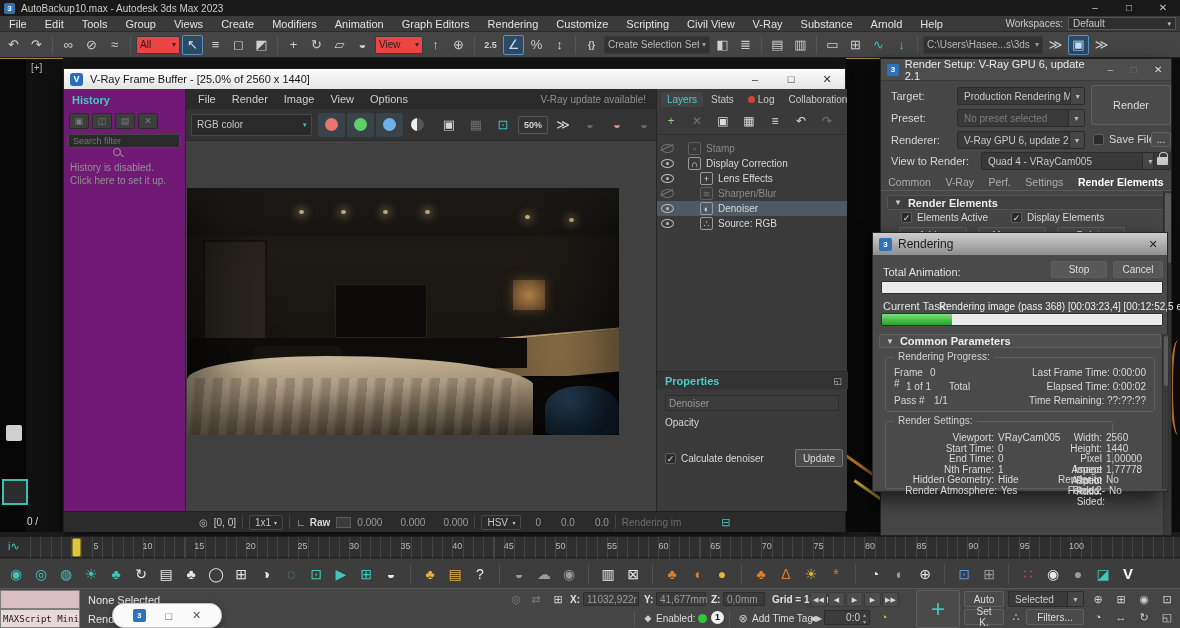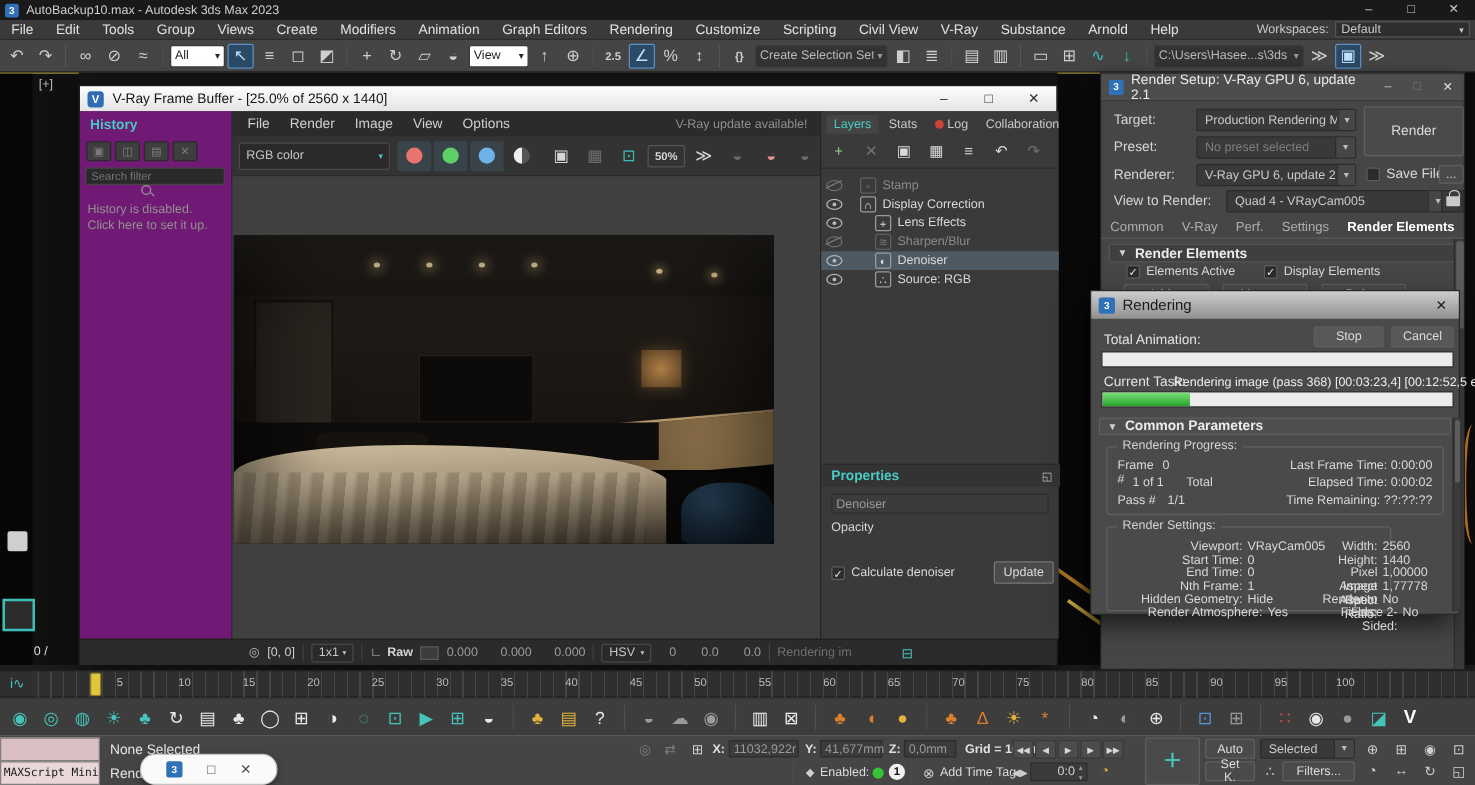--- a/index.html
+++ b/index.html
@@ -13,21 +13,21 @@
 #titlebar{left:0;top:0;width:1180px;height:16px;background:#191919;}
 #titlebar .appicon{width:11px;height:11px;background:#2f72b8;border-radius:2px;color:#fff;font-size:8px;font-weight:bold;text-align:center;line-height:11px;margin:0 6px 0 4px;}
 #titlebar .wbtn{width:34px;height:16px;text-align:center;line-height:15px;font-size:10px;color:#c8c8c8;}
 #menubar{left:0;top:16px;width:1180px;height:16px;background:#3a3a3a;border-bottom:1px solid #2c2c2c;}
 .mi{padding:0 9px;font-size:11px;color:#e2e2e2;line-height:16px;}
 #wsdd{background:#2e2e2e;border:1px solid #555;height:13px;width:108px;font-size:10px;color:#c8c8c8;padding:0 4px;justify-content:space-between;}
 #main-toolbar{left:0;top:32px;width:1180px;height:26px;background:#454545;border-bottom:1px solid #222;display:flex;align-items:center;padding:0 3px;gap:2px;overflow:hidden;}
 .tico{min-width:21px;height:20px;display:inline-flex;align-items:center;justify-content:center;font-size:13px;color:#cfcfcf;border-radius:2px;}
 .tico.act{background:#2b4a66;border:1px solid #5d90c2;color:#bfe0ff;}
 .tsep{width:1px;height:18px;background:#2f2f2f;margin:0 3px;border-right:1px solid #565656;}
-.tdd{height:18px;background:#ffffff;border:1px solid #3a3a3a;border-radius:2px;display:inline-flex;align-items:center;justify-content:space-between;padding:0 3px;flex:0 0 auto;}
+.tdd{height:18px;background:#ef4444;border:1px solid #3a3a3a;border-radius:2px;display:inline-flex;align-items:center;justify-content:space-between;padding:0 3px;flex:0 0 auto;}
 .tdd.dark{background:#333;}
 .tddt{font-size:10px;color:#1d1d1d;white-space:nowrap;overflow:hidden;}
 .tdd.dark .tddt{color:#b9b9b9;}
 .tdda{font-size:8px;color:#2a2a2a;margin-left:3px;}
 .tdd.dark .tdda{color:#999;}
 
 
 #vp-left{left:0;top:58px;width:63px;height:478px;background:#101010;border-top:1px solid #9d8a33;}
 #vp-left .blackcol{position:absolute;left:0;top:0;width:26px;height:478px;background:#060606;}
 #vp-right{left:846px;top:58px;width:34px;height:478px;background:#0b0b0b;border-top:1px solid #9d8a33;overflow:hidden;}
@@ -606,21 +606,21 @@
             <span style="width: 58px; padding-left: 4px;">1</span>
             <span class="rl" style="flex: 1 1 0%;">Image Aspect Ratio:</span>
             <span style="width: 46px; padding-left: 4px;">1,77778</span>
           </div>
           <div style="position: absolute; left: 8px; top: 52px; width: 254px; height: 10px; font-size: 10px; color: rgb(216, 216, 216); display: flex;">
             <span class="rl" style="width: 100px;">Hidden Geometry:</span>
             <span style="width: 58px; padding-left: 4px;">Hide</span>
             <span class="rl" style="flex: 1 1 0%;">Render to Fields:</span>
             <span style="width: 46px; padding-left: 4px;">No</span>
           </div>
-          <div style="position: absolute; left: 24px; top: 62.5px; width: 254px; height: 10px; font-size: 10px; color: rgb(216, 216, 216); display: flex;">
+          <div style="position: absolute; left: 11px; top: 62.5px; width: 254px; height: 10px; font-size: 10px; color: rgb(216, 216, 216); display: flex;">
             <span class="rl" style="width: 100px;">Render Atmosphere:</span>
             <span style="width: 58px; padding-left: 4px;">Yes</span>
             <span class="rl" style="flex: 1 1 0%;">Force 2-Sided:</span>
             <span style="width: 46px; padding-left: 4px;">No</span>
           </div>
         </div>
     </div>
     <div class="a scroll" style="left:289px;top:101px;width:6px;height:155px;">
       <div class="thumb" style="width:4px;height:50px;margin:2px 0 0 1px;"></div>
     </div>

